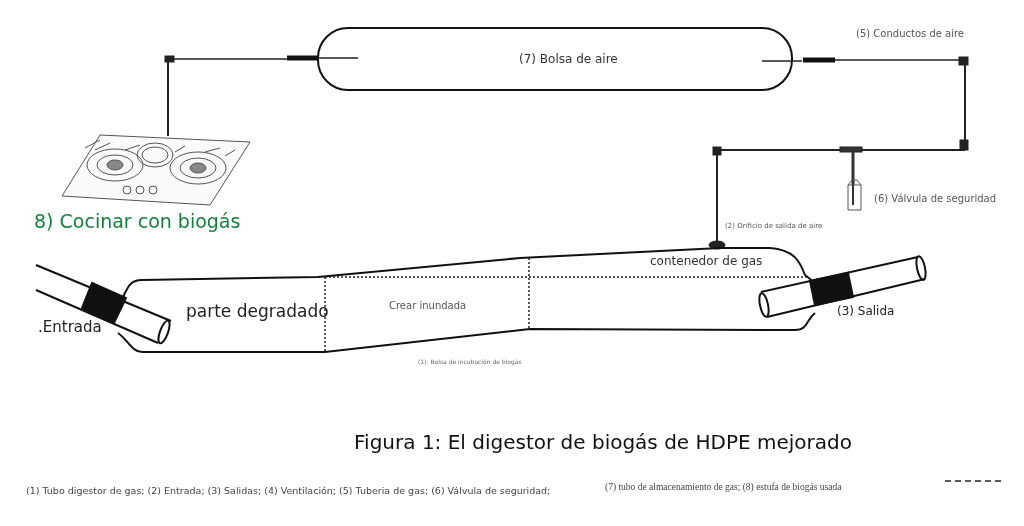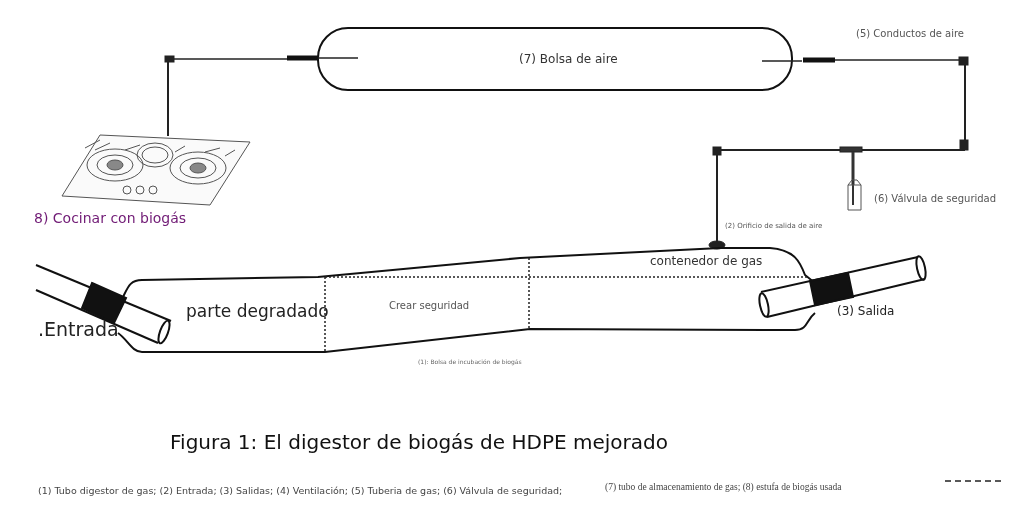--- a/index.html
+++ b/index.html
@@ -2,22 +2,22 @@
 <html><head>
   <meta charset="utf-8">
   <style>
     html, body { margin: 0; padding: 0; background: #ffffff; }
     body { width: 1024px; height: 526px; position: relative; overflow: hidden; font-family: "DejaVu Sans", sans-serif; color: #222; }
     svg.diagram { position: absolute; left: 0; top: 0; width: 1024px; height: 526px; }
     .lbl { position: absolute; white-space: nowrap; color: #222; }
     .lbl-sm { font-size: 10px; color: #555; }
     .lbl-xs { font-size: 6px; color: #666; }
     .lbl-md { font-size: 12px; color: #333; }
-    .lbl-lg { font-size: 14px; color: #701a75; }
-    .caption { position: absolute; left: 1px; width: 836px; top: 430px; text-align: center; font-size: 20px; color: #111; }
+    .lbl-lg { font-size: 19px; color: #15803d; }
+    .caption { position: absolute; left: 16px; width: 836px; top: 430px; text-align: right; font-size: 20px; color: #111; }
     .legend { position: absolute; font-size: 9.5px; color: #444; }
   </style>
 </head>
 <body>
 
 <svg class="diagram" viewBox="0 0 1024 526" xmlns="http://www.w3.org/2000/svg">
 
   <g>
     <rect x="318" y="28" width="474" height="62" rx="30" ry="30" fill="none" stroke="#111" stroke-width="2"></rect>
   </g>
@@ -96,21 +96,21 @@
   <line x1="945" y1="481" x2="1002" y2="481" stroke="#222" stroke-width="1.5" stroke-dasharray="6,4"></line>
 </svg>
 
 <div class="lbl lbl-md" style="left:519px; top:52px;text-align:right;">(7) Bolsa de aire</div>
 <div class="lbl lbl-sm" style="left:856px; top:28px;">(5) Conductos de aire</div>
 <div class="lbl lbl-sm" style="left:874px; top:193px;text-align:right;">(6) Válvula de seguridad</div>
 <div class="lbl" style="left:725px; top:222px; font-size:7px; color:#555;">(2) Orificio de salida de aire</div>
 <div class="lbl lbl-lg" style="left:34px; top:210px;">8) Cocinar con biogás</div>
 <div class="lbl lbl-md" style="left:650px; top:254px;text-align:center;">contenedor de gas</div>
 <div class="lbl" style="left:186px; top:301px; font-size:17px;">parte degradado</div>
-<div class="lbl" style="left:38px; top:318px; font-size:19px;">.Entrada</div>
+<div class="lbl" style="left:38px; top:318px; font-size:15px;">.Entrada</div>
 <div class="lbl" style="left:837px; top:304px; font-size:12px;">(3) Salida</div>
-<div class="lbl lbl-sm" style="left:389px; top:300px;">Crear seguridad</div>
+<div class="lbl lbl-sm" style="left:389px; top:300px;">Crear inundada</div>
 <div class="lbl lbl-xs" style="left:418px; top:358px;">(1): Bolsa de incubación de biogás</div>
 
 <div class="caption">Figura 1: El digestor de biogás de HDPE mejorado</div>
 
-<div class="legend" style="left:38px; top:485px;">(1) Tubo digestor de gas; (2) Entrada; (3) Salidas; (4) Ventilación; (5) Tuberia de gas; (6) Válvula de seguridad;</div>
+<div class="legend" style="left:26px; top:485px;">(1) Tubo digestor de gas; (2) Entrada; (3) Salidas; (4) Ventilación; (5) Tuberia de gas; (6) Válvula de seguridad;</div>
 <div class="legend" style="left:605px; top:482px;font-family:Liberation Serif, serif;">(7) tubo de almacenamiento de gas; (8) estufa de biogás usada</div>
 
 </body></html>

